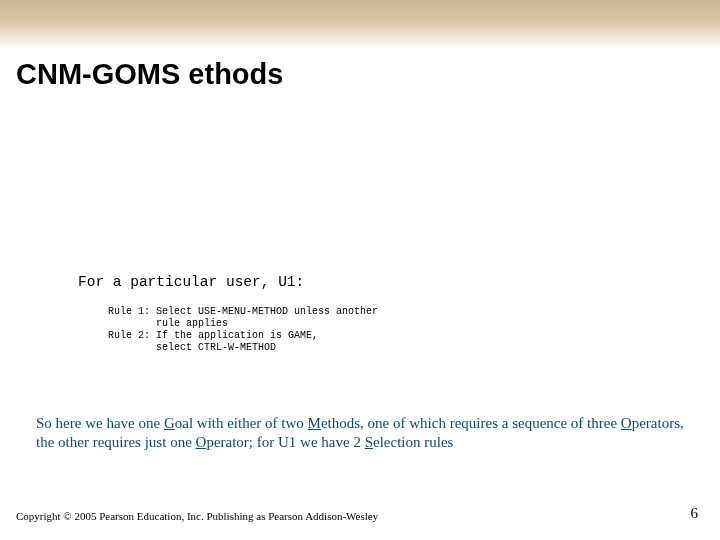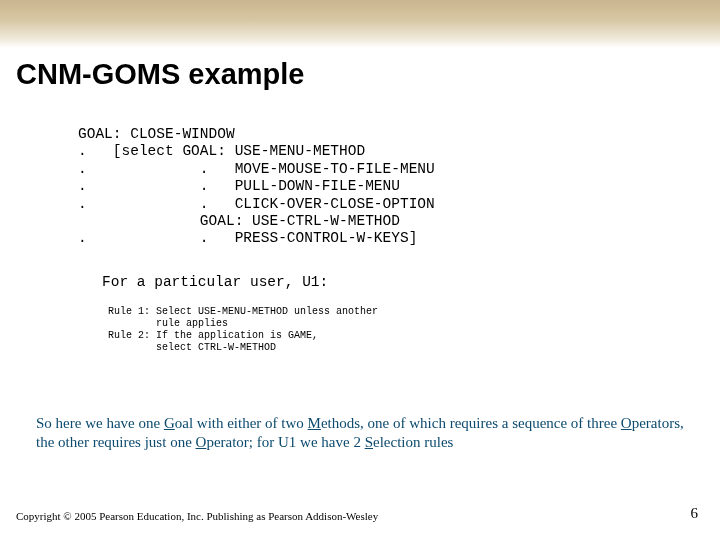--- a/index.html
+++ b/index.html
@@ -49,21 +49,20 @@
     color: #000;
   }
   .rules-intro {
     position: absolute;
     top: 274px;
     left: 78px;
     font-family: "Courier New", Courier, monospace;
     font-size: 14.5px;
     white-space: pre;
     color: #000;
-    margin-left: 24px;
   }
   .rules-block {
     position: absolute;
     top: 306px;
     left: 108px;
     font-family: "Courier New", Courier, monospace;
     font-size: 10px;
     line-height: 1.2;
     white-space: pre;
     color: #000;
@@ -95,29 +94,22 @@
     color: #000;
   }
   .u { text-decoration: underline; }
 </style>
 </head>
 <body>
 
 <div class="slide">
   <div class="top-gradient"></div>
 
-  <div class="title">CNM-GOMS example</div>
+  <div class="title">CNM-GOMS ethods</div>
 
-  <div class="code-block">GOAL: CLOSE-WINDOW
-.   [select GOAL: USE-MENU-METHOD
-.             .   MOVE-MOUSE-TO-FILE-MENU
-.             .   PULL-DOWN-FILE-MENU
-.             .   CLICK-OVER-CLOSE-OPTION
-              GOAL: USE-CTRL-W-METHOD
-.             .   PRESS-CONTROL-W-KEYS]</div>
 
   <div class="rules-intro">For a particular user, U1:</div>
 
   <div class="rules-block">Rule 1: Select USE-MENU-METHOD unless another
         rule applies
 Rule 2: If the application is GAME,
         select CTRL-W-METHOD</div>
 
   <div class="body-text">
     <span>So here we have one </span><span class="u">G</span><span>oal with either of two </span><span class="u">M</span><span>ethods, one of which requires a sequence of three </span><span class="u">O</span><span>perators, the other requires just one </span><span class="u">O</span><span>perator; for U1 we have 2 </span><span class="u">S</span><span>election rules</span>

